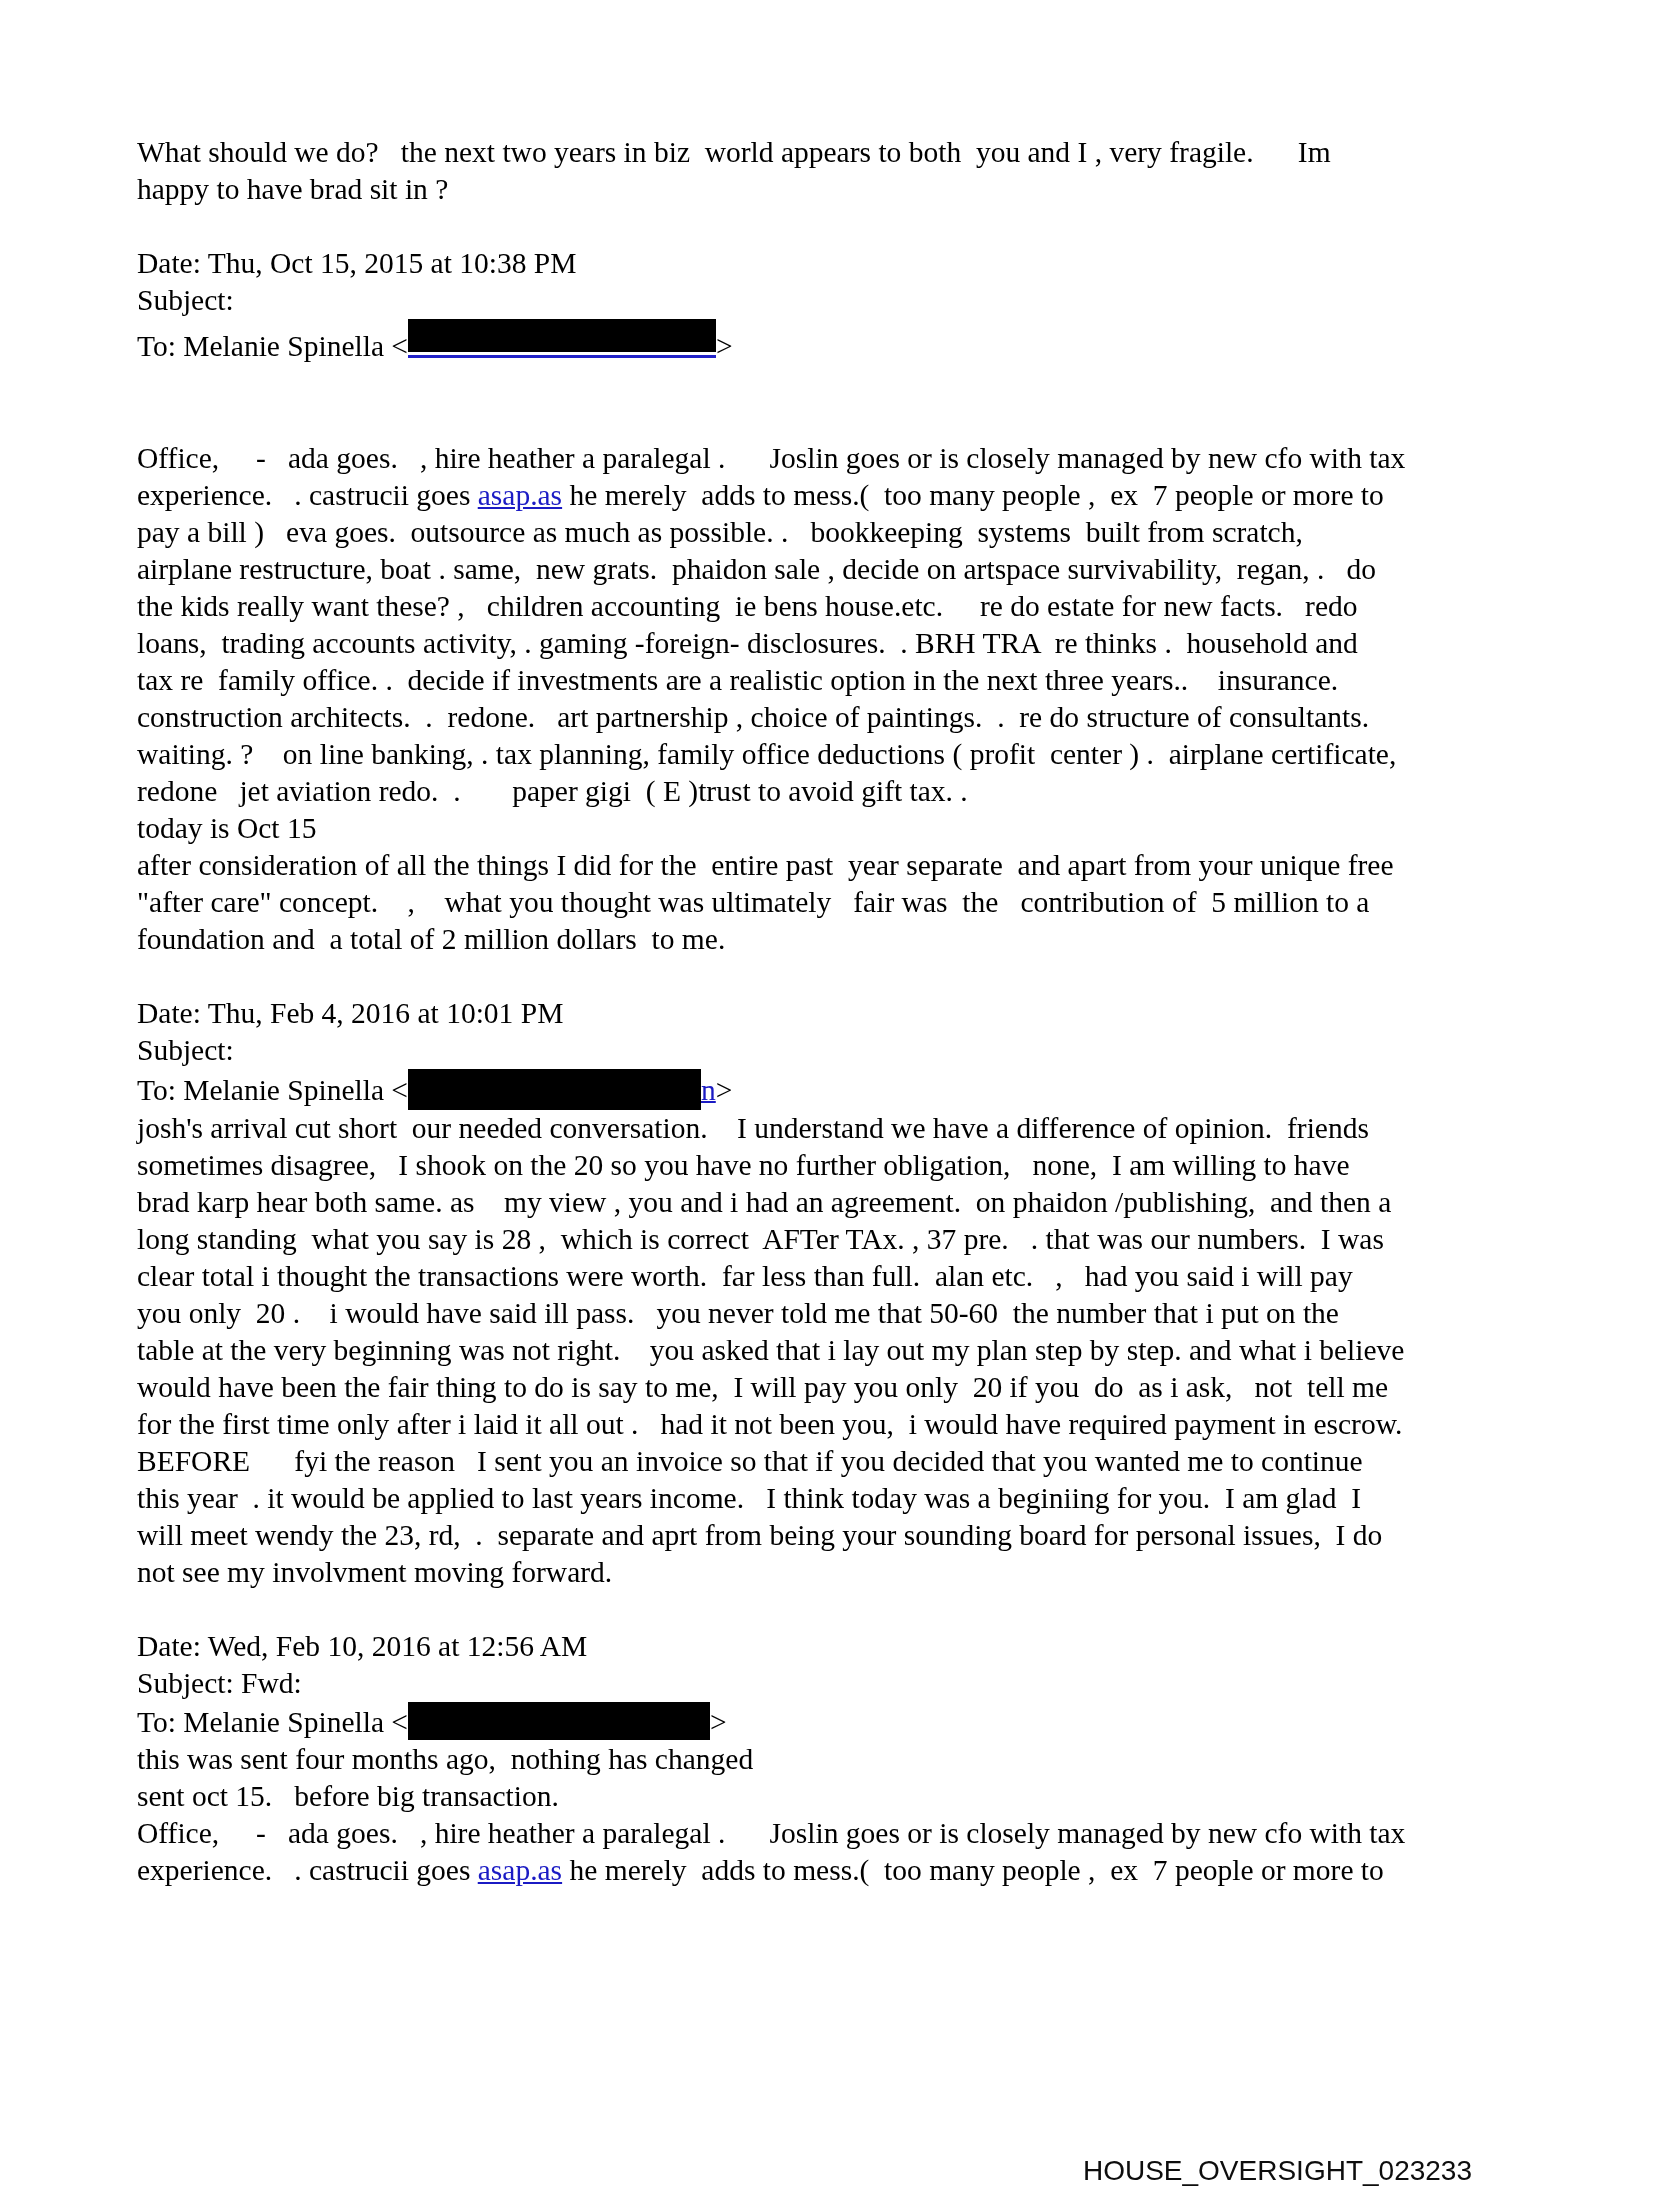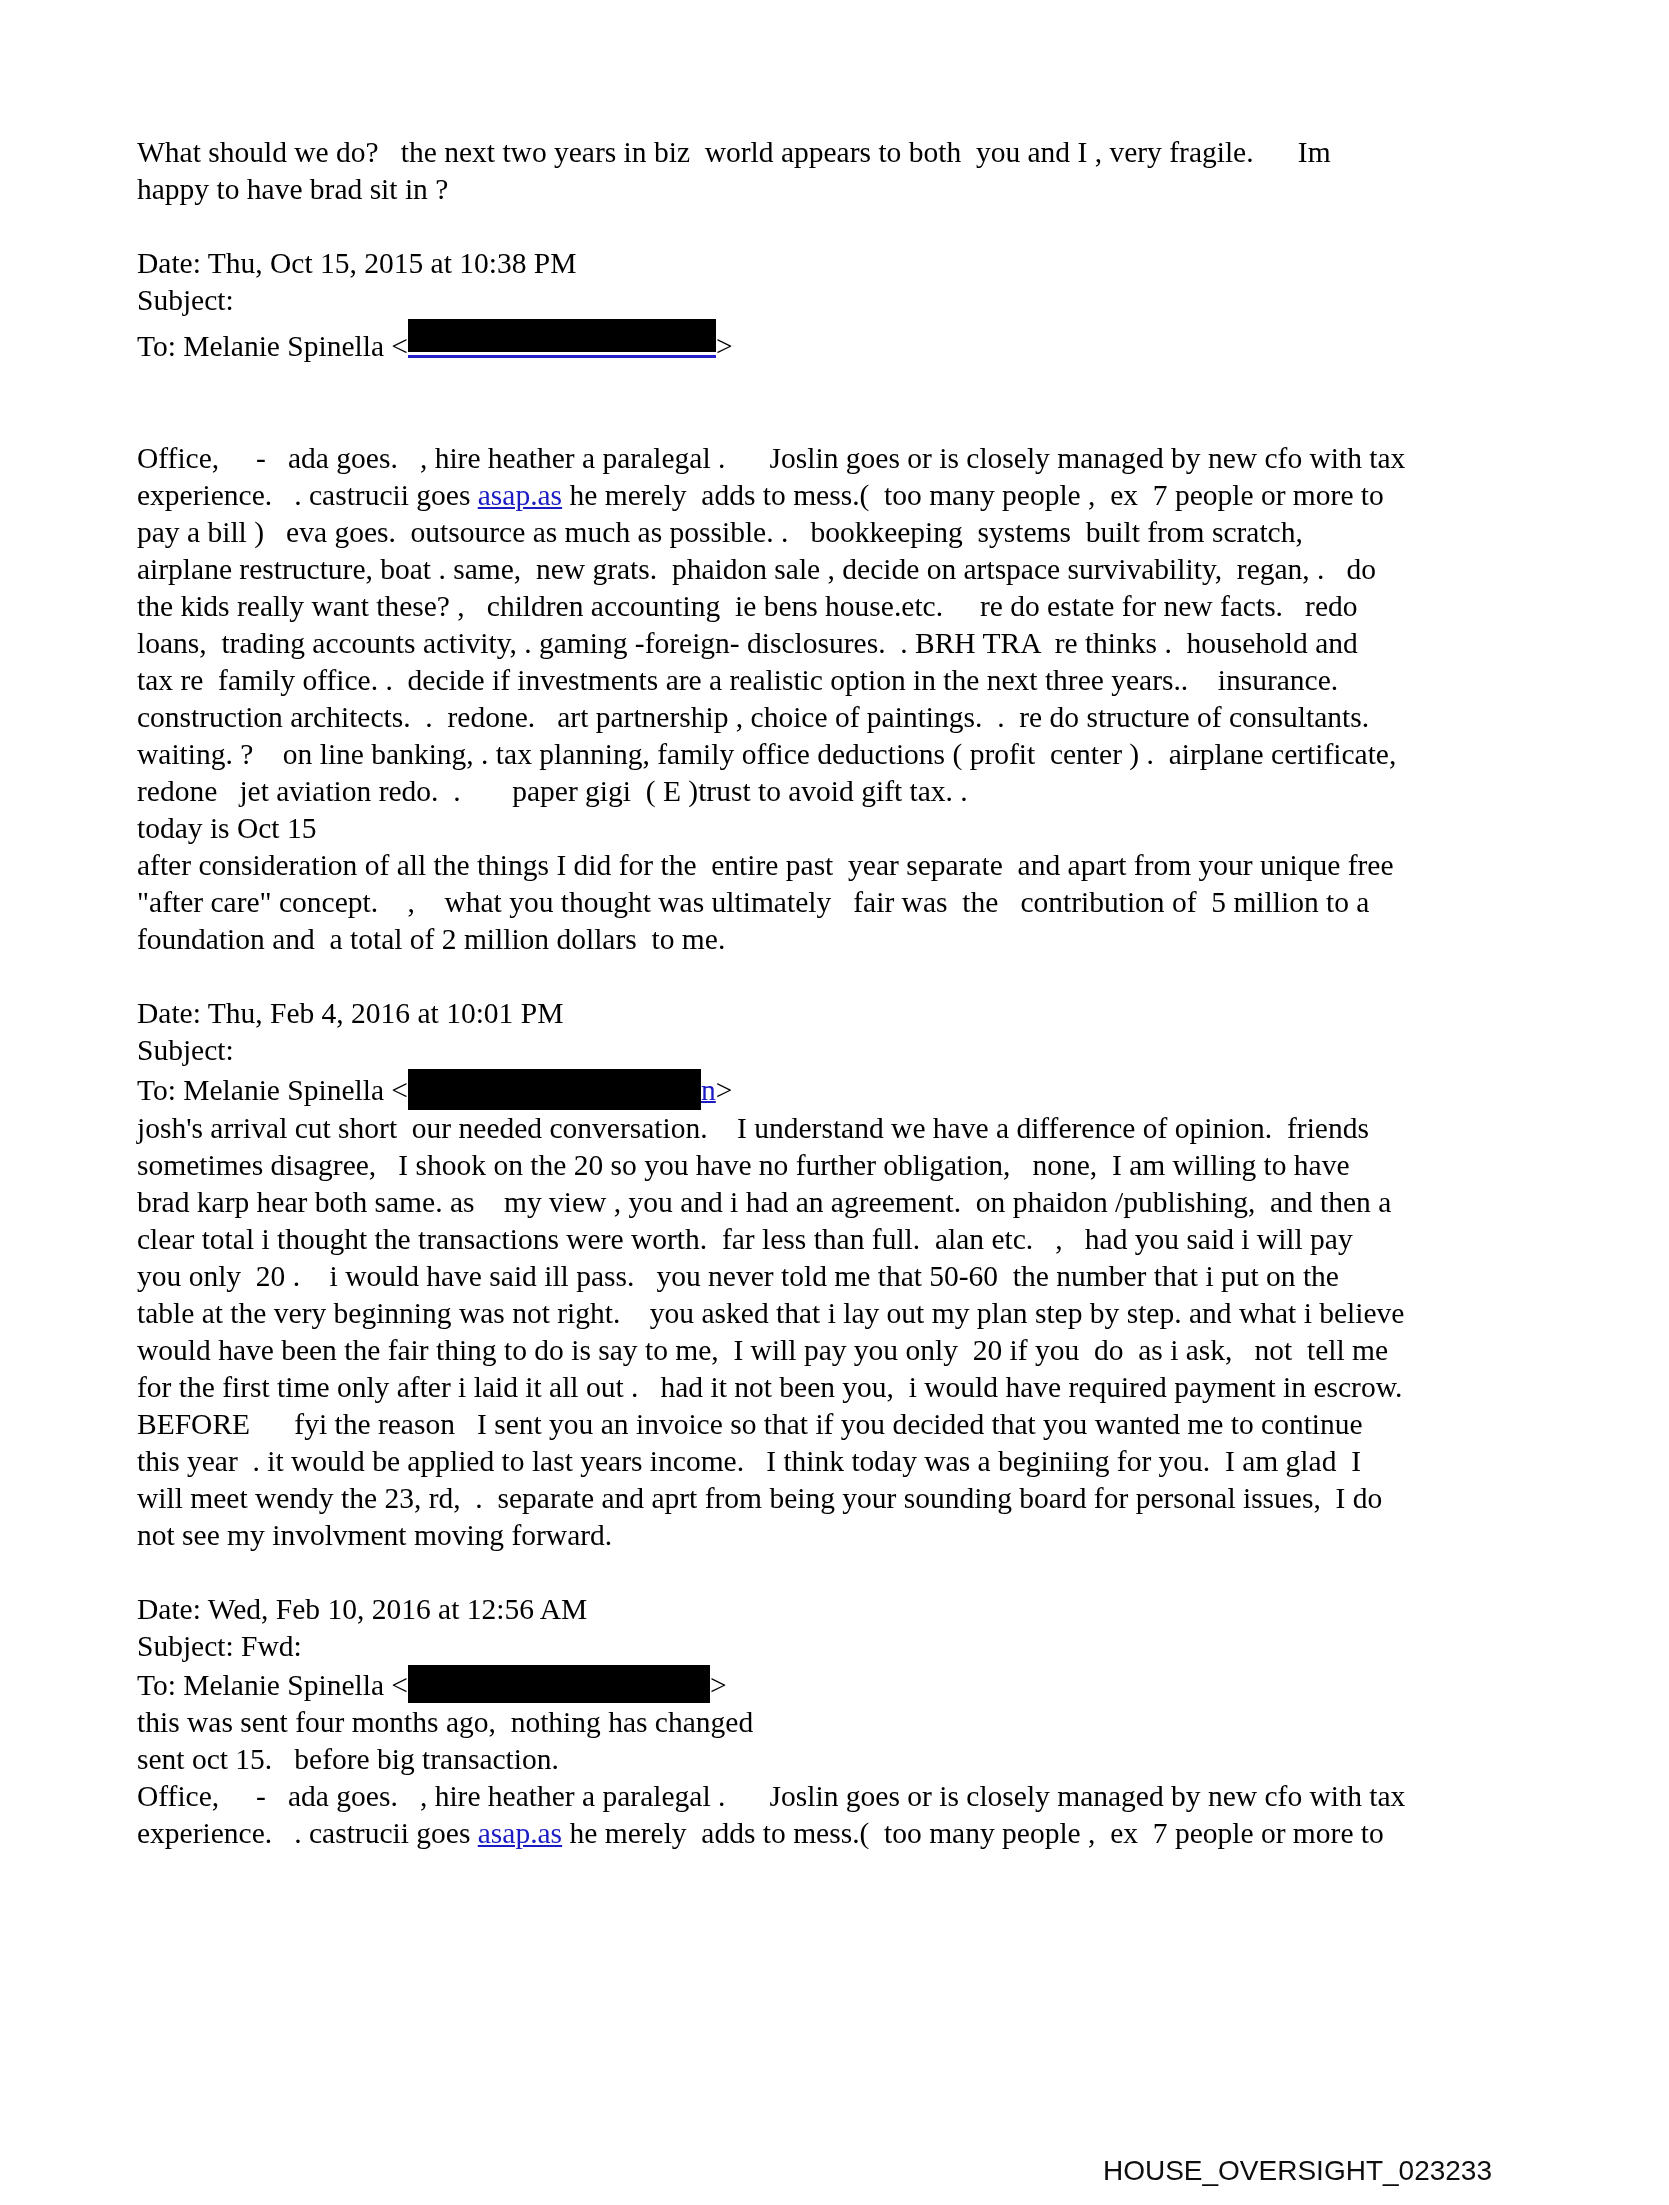--- a/index.html
+++ b/index.html
@@ -8,21 +8,20 @@
     background: #ffffff;
     position: relative;
     font-family: "Liberation Serif", serif;
     color: #000000;
     overflow: hidden;
   }
   .page {
     position: absolute; left: 0; top: 0;
     width: 1501px; height: 2205px;
     background: #ffffff;
-    padding-left: 20px;
   }
   .content {
     position: absolute;
     left: 137px; top: 134px;
     width: 1434px;
   }
   .block { }
   .line {
     white-space: pre;
     font-size: 29.5px;
@@ -85,20 +84,21 @@
       </div>
       <div class="block" style="margin-top: 37px;">
         <div class="line"><span class="seg">Date: Thu, Feb 4, 2016 at 10:01 PM</span></div>
         <div class="line"><span class="seg">Subject:</span></div>
         <div class="line"><span class="seg">To: Melanie Spinella &lt;</span><span class="redaction" style="width: 293px; height: 41px; vertical-align: -10.5px;"></span><span class="seg link">n</span><span class="seg">&gt;</span></div>
       </div>
       <div class="block" style="margin-top: 0px;">
         <div class="line"><span class="seg">josh's arrival cut short  our needed conversation.    I understand we have a difference of opinion.  friends</span></div>
         <div class="line"><span class="seg">sometimes disagree,   I shook on the 20 so you have no further obligation,   none,  I am willing to have</span></div>
         <div class="line"><span class="seg">brad karp hear both same. as    my view , you and i had an agreement.  on phaidon /publishing,  and then a</span></div>
+        <div class="line"><span class="seg">long standing  what you say is 28 ,  which is correct  AFTer TAx. , 37 pre.   . that was our numbers.  I was</span></div>
         <div class="line"><span class="seg">clear total i thought the transactions were worth.  far less than full.  alan etc.   ,   had you said i will pay</span></div>
         <div class="line"><span class="seg">you only  20 .    i would have said ill pass.   you never told me that 50-60  the number that i put on the</span></div>
         <div class="line"><span class="seg">table at the very beginning was not right.    you asked that i lay out my plan step by step. and what i believe</span></div>
         <div class="line"><span class="seg">would have been the fair thing to do is say to me,  I will pay you only  20 if you  do  as i ask,   not  tell me</span></div>
         <div class="line"><span class="seg">for the first time only after i laid it all out .   had it not been you,  i would have required payment in escrow.</span></div>
         <div class="line"><span class="seg">BEFORE      fyi the reason   I sent you an invoice so that if you decided that you wanted me to continue</span></div>
         <div class="line"><span class="seg">this year  . it would be applied to last years income.   I think today was a beginiing for you.  I am glad  I</span></div>
         <div class="line"><span class="seg">will meet wendy the 23, rd,  .  separate and aprt from being your sounding board for personal issues,  I do</span></div>
         <div class="line"><span class="seg">not see my involvment moving forward.</span></div>
       </div>

